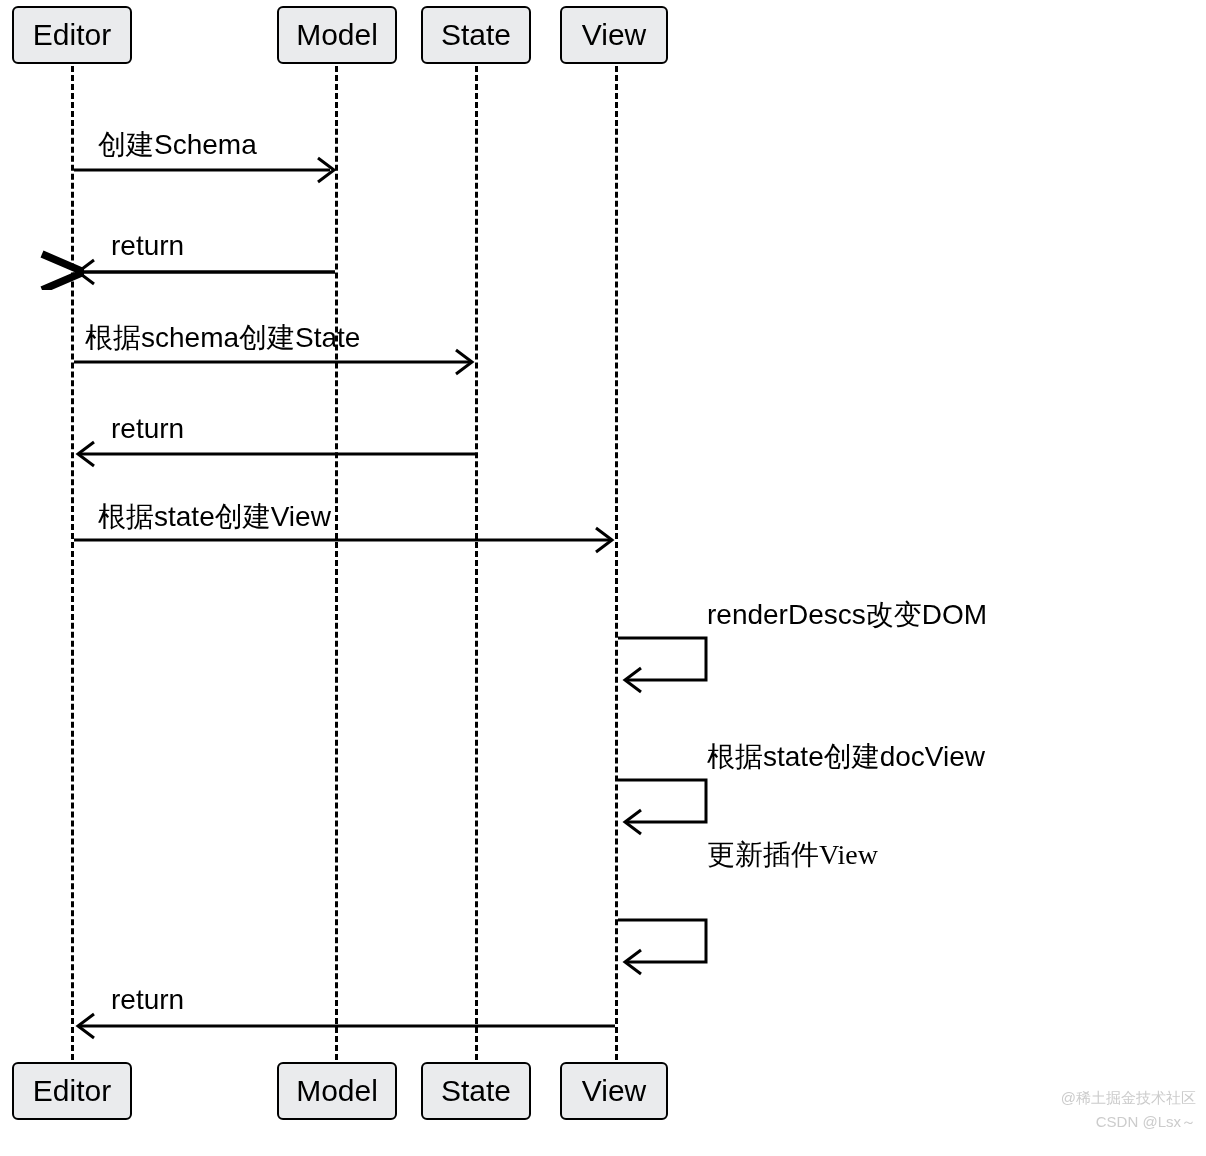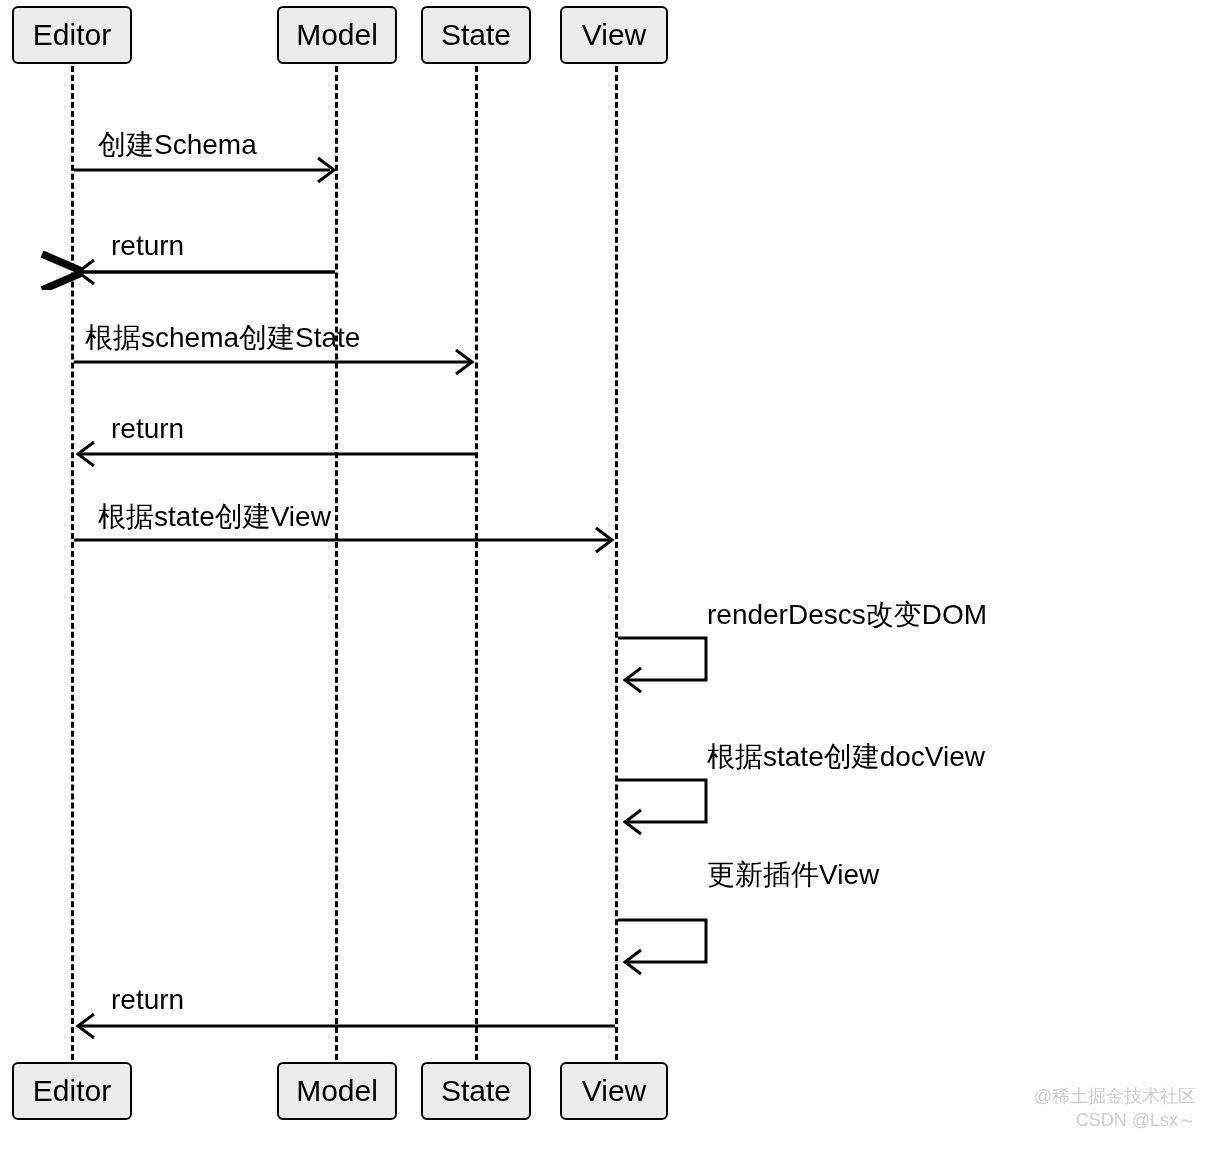--- a/index.html
+++ b/index.html
@@ -28,21 +28,21 @@
       width: 0;
     }
     .msg-label {
       position: absolute;
       font-size: 28px;
       white-space: nowrap;
     }
     .watermark {
       position: absolute;
       right: 10px;
-      font-size: 18px;
+      font-size: 15px;
       color: #ccc;
       text-align: right;
     }
     svg {
       position: absolute;
       top: 0;
       left: 0;
       pointer-events: none;
     }
   </style>
@@ -59,21 +59,21 @@
 <div class="lifeline" style="left:475px; top:66px; height:994px;"></div>
 <div class="lifeline" style="left:615px; top:66px; height:994px;"></div>
 
 <div class="msg-label" style="left:98px; top:126px;text-align:right;">创建Schema</div>
 <div class="msg-label" style="left:111px; top:230px;">return</div>
 <div class="msg-label" style="left:85px; top:319px;">根据schema创建State</div>
 <div class="msg-label" style="left:111px; top:413px;">return</div>
 <div class="msg-label" style="left:98px; top:498px;text-align:center;">根据state创建View</div>
 <div class="msg-label" style="left:707px; top:596px;">renderDescs改变DOM</div>
 <div class="msg-label" style="left:707px; top:738px;">根据state创建docView</div>
-<div class="msg-label" style="left:707px; top:856px;">更新插件View</div>
+<div class="msg-label" style="left:707px; top:836px;font-family:Liberation Serif, serif;">更新插件View</div>
 <div class="msg-label" style="left:111px; top:984px;">return</div>
 
 <svg width="1206" height="1156">
   <defs>
     <marker id="arrow-r" markerWidth="16" markerHeight="16" refX="14" refY="6" orient="auto">
       <path d="M0,0 L14,6 L0,12" fill="none" stroke="#000" stroke-width="2.5"></path>
     </marker>
     <marker id="arrow-l" markerWidth="16" markerHeight="16" refX="2" refY="6" orient="auto">
       <path d="M14,0 L0,6 L14,12" fill="none" stroke="#000" stroke-width="2.5"></path>
     </marker>

